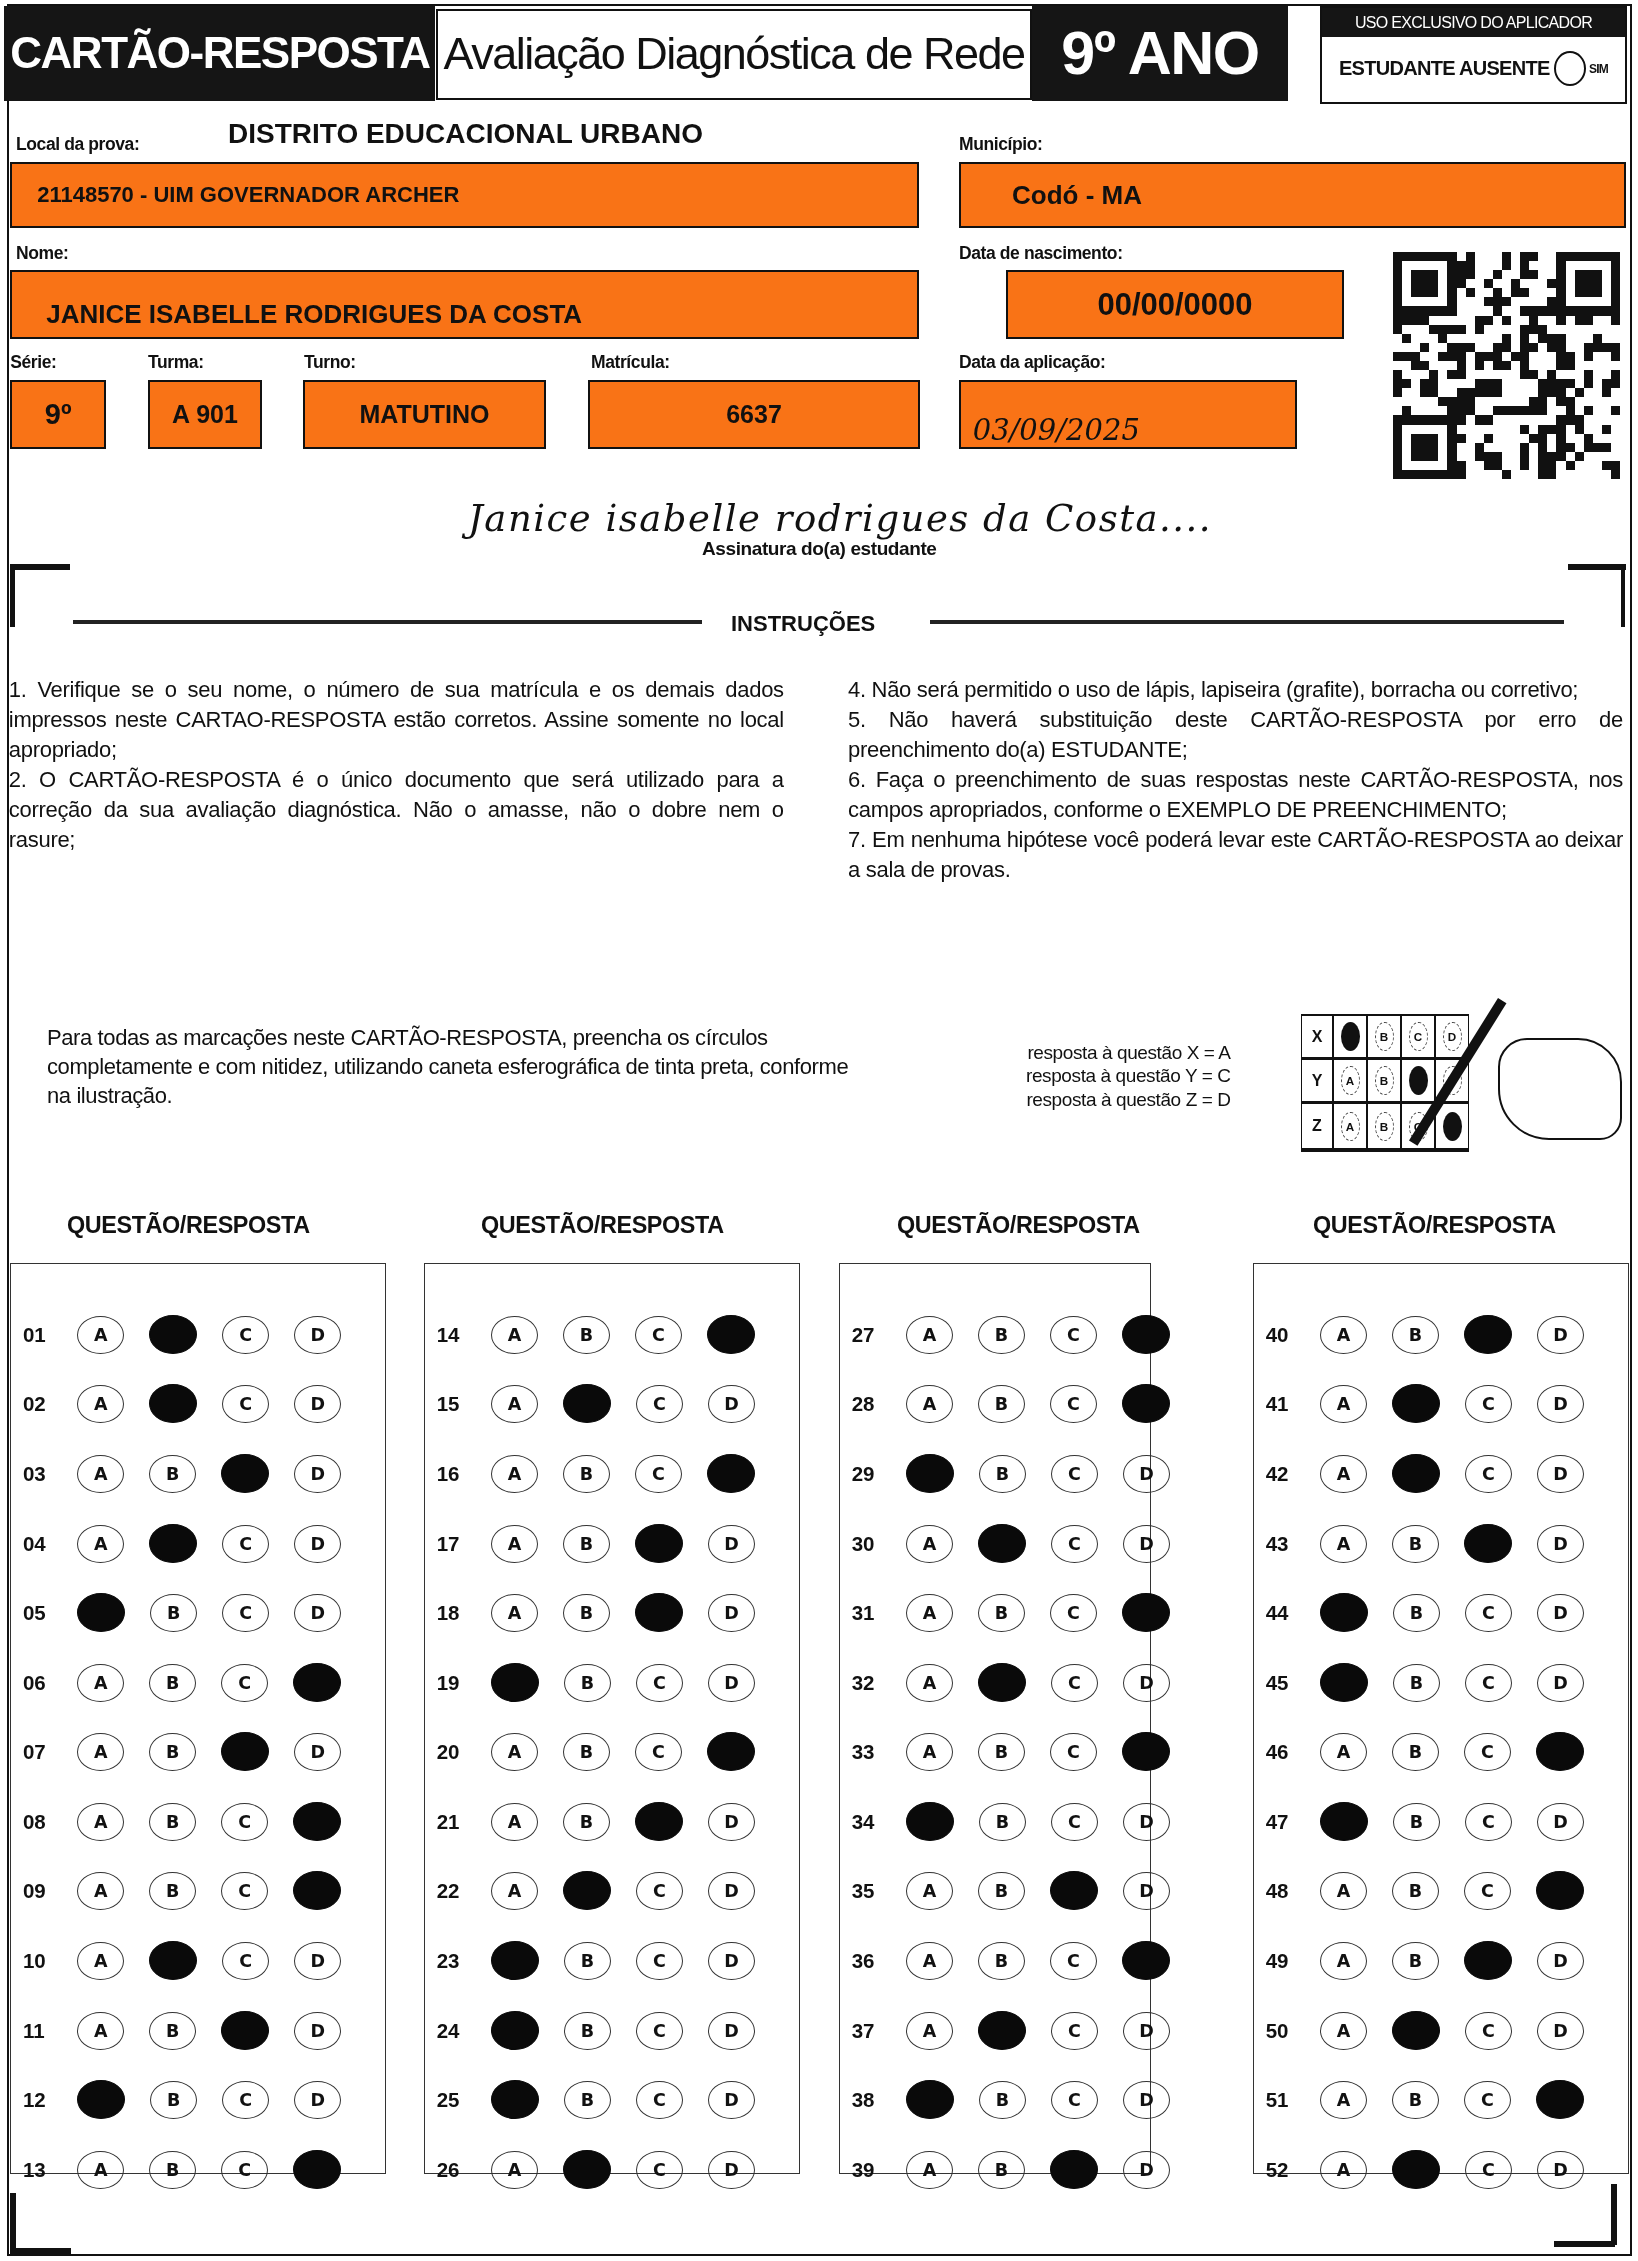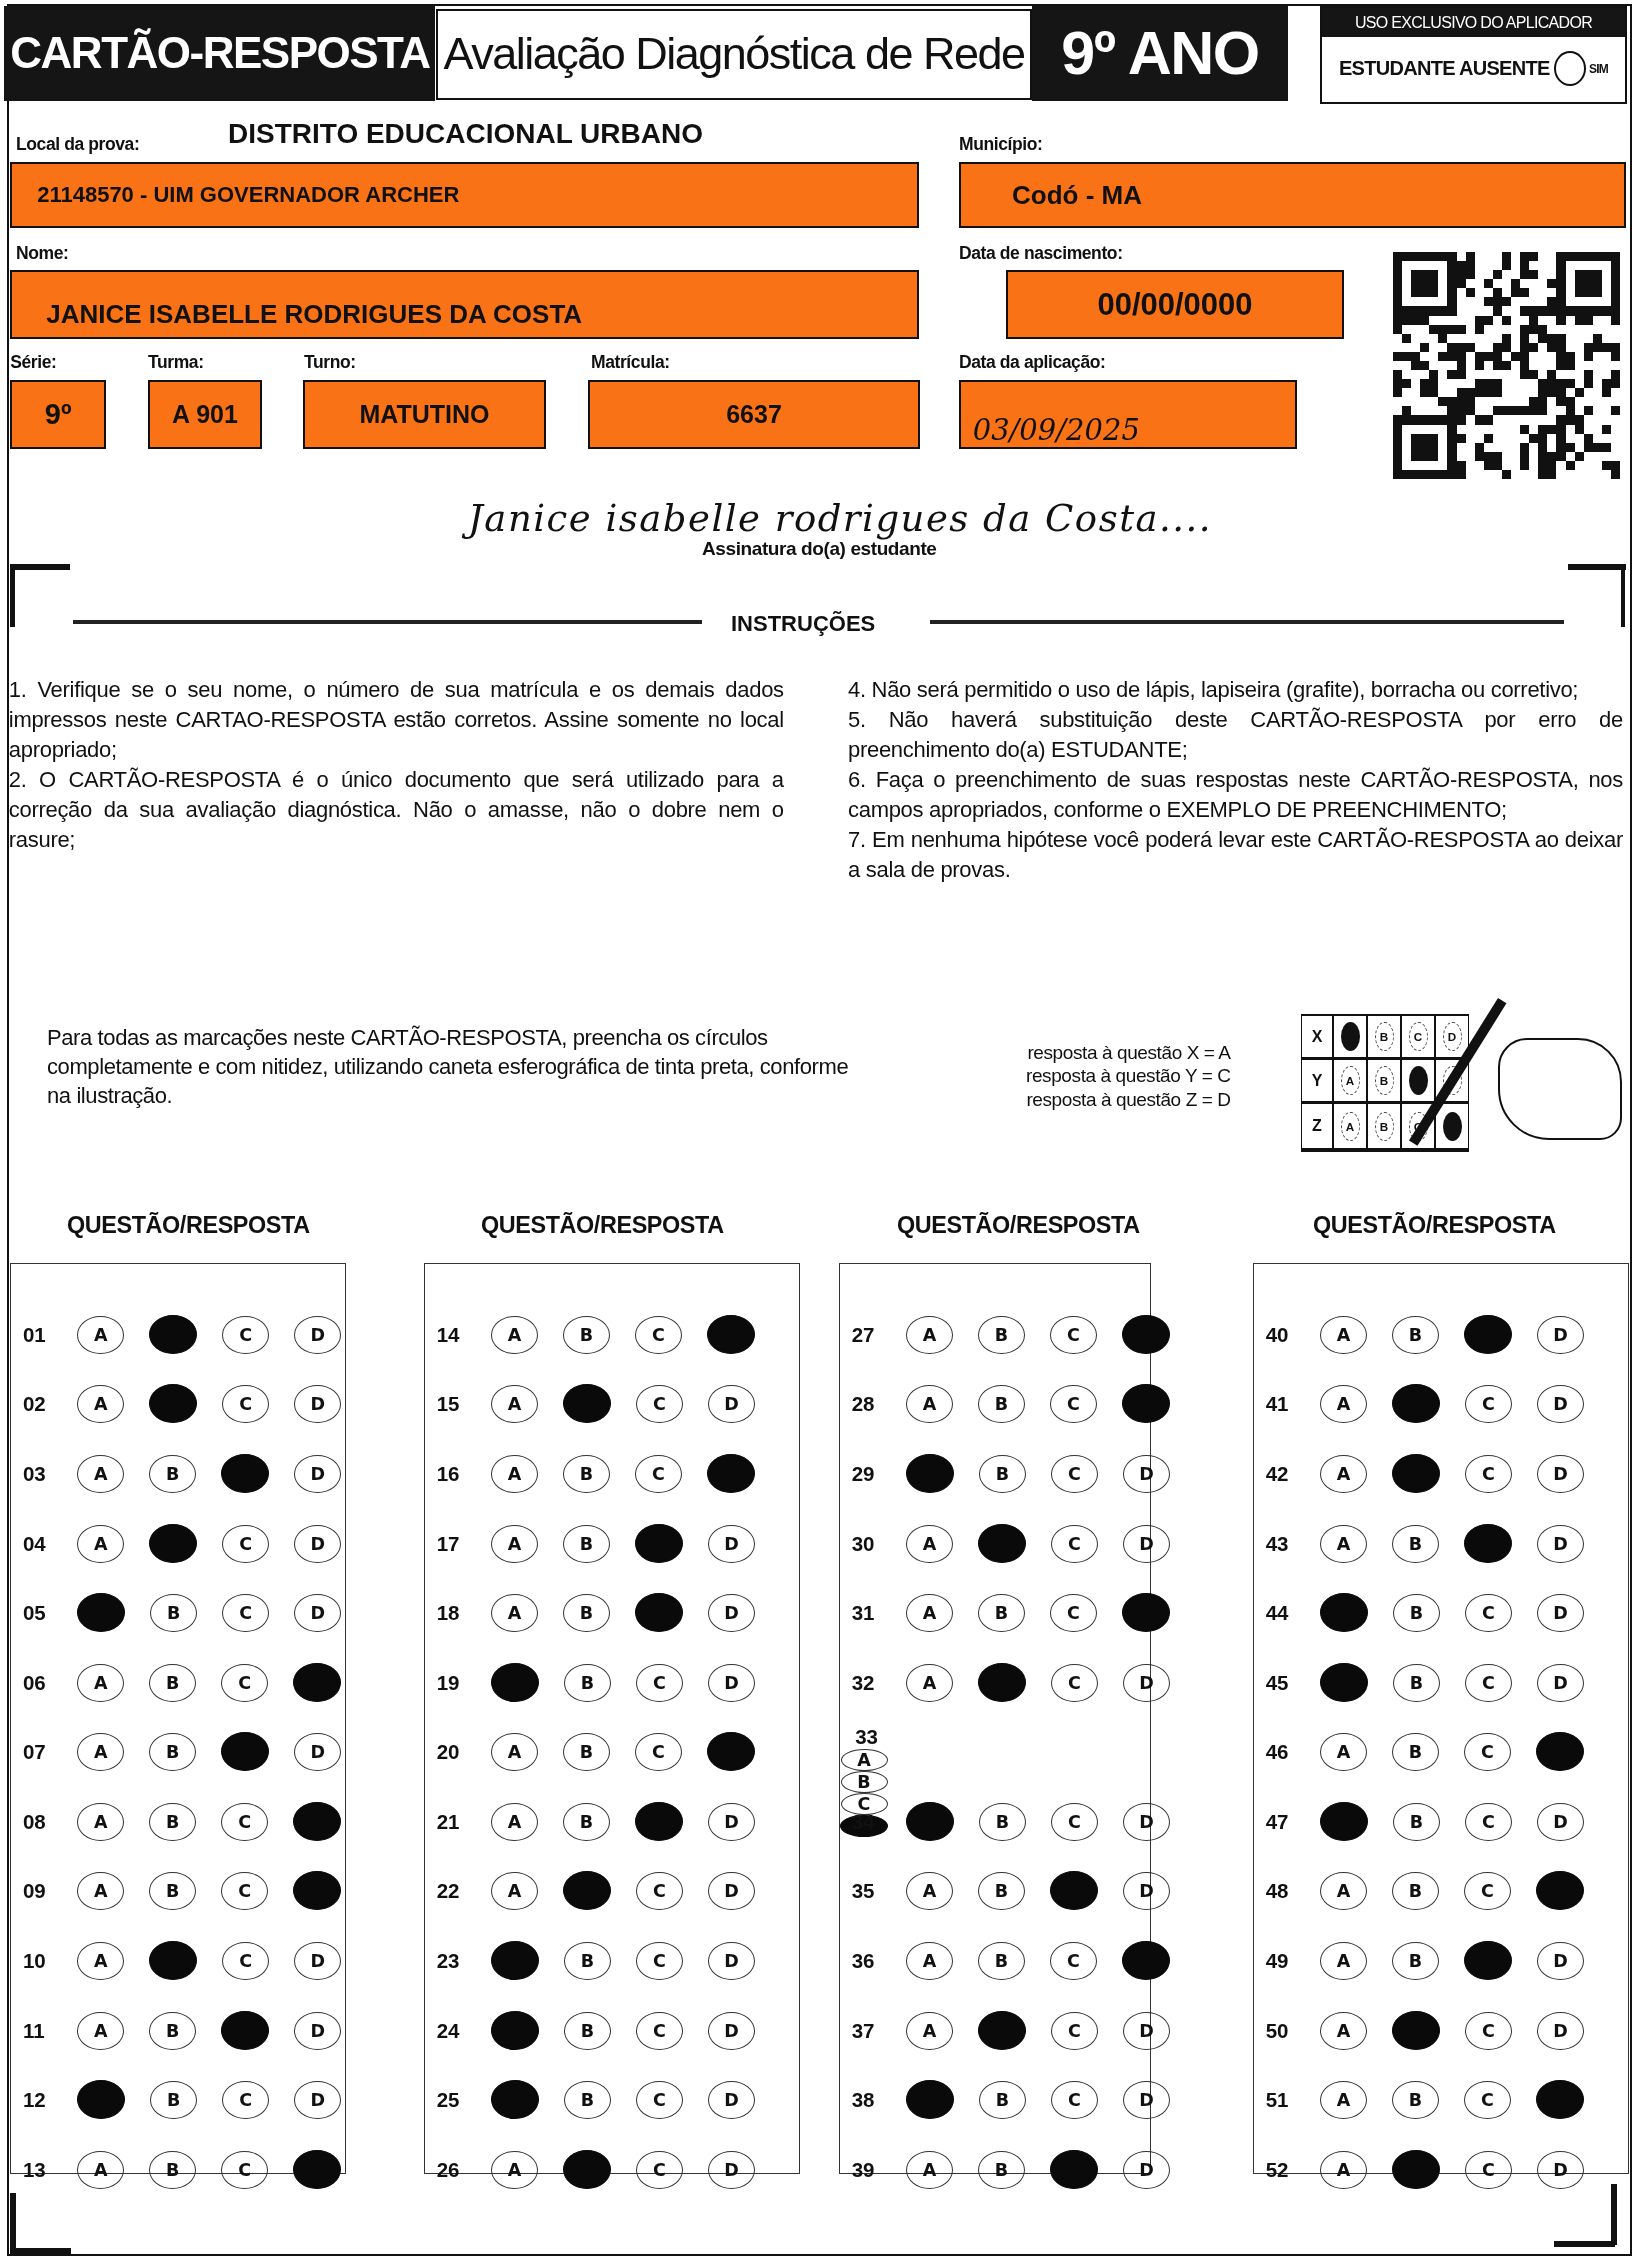--- a/index.html
+++ b/index.html
@@ -830,21 +830,21 @@
       <div class="ecell" style="width: 34px;">
         <div class="eb filled">D</div>
       </div>
     </div>
   </div>
 <div class="hand"></div>
 <div class="pen"></div>
 
 <div id="answers">
     <div class="qtitle" style="left: 67px;">QUESTÃO/RESPOSTA</div>
-    <div class="block" style="left: 10.2px; width: 336px; padding-left: 39px;">
+    <div class="block" style="left: 10.2px; width: 376px; padding-left: 39px;">
       <div class="qrow" style="top: 44px;">
         <div class="qnum">01</div>
         <div class="opt">A</div>
         <div class="opt filled">B</div>
         <div class="opt">C</div>
         <div class="opt">D</div>
       </div>
       <div class="qrow" style="top: 113px;">
         <div class="qnum">02</div>
         <div class="opt">A</div>
@@ -1061,21 +1061,21 @@
         <div class="opt">C</div>
         <div class="opt filled">D</div>
       </div>
       <div class="qrow" style="top: 392px;">
         <div class="qnum">32</div>
         <div class="opt">A</div>
         <div class="opt filled">B</div>
         <div class="opt">C</div>
         <div class="opt">D</div>
       </div>
-      <div class="qrow" style="top: 461px; flex-direction: column;">
+      <div class="qrow" style="top: 461px;">
         <div class="qnum">33</div>
         <div class="opt">A</div>
         <div class="opt">B</div>
         <div class="opt">C</div>
         <div class="opt filled">D</div>
       </div>
       <div class="qrow" style="top: 531px;">
         <div class="qnum">34</div>
         <div class="opt filled">A</div>
         <div class="opt">B</div>

